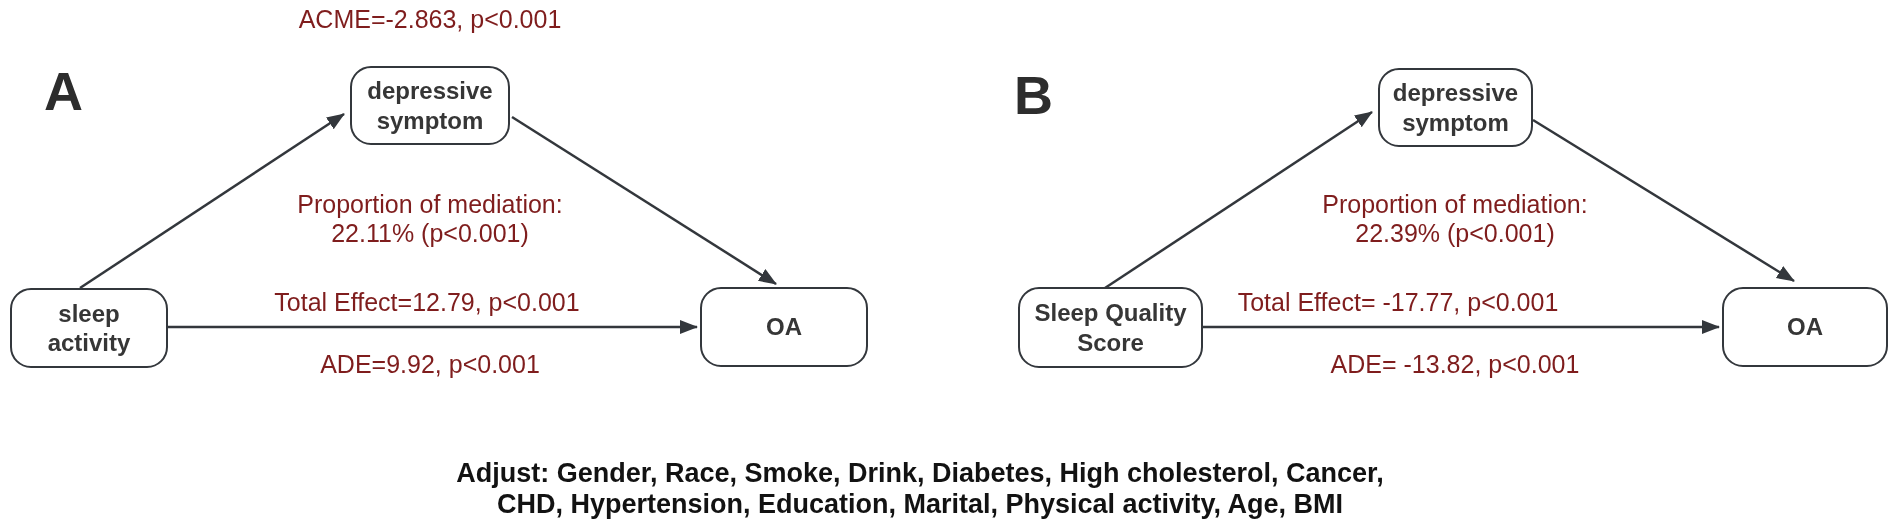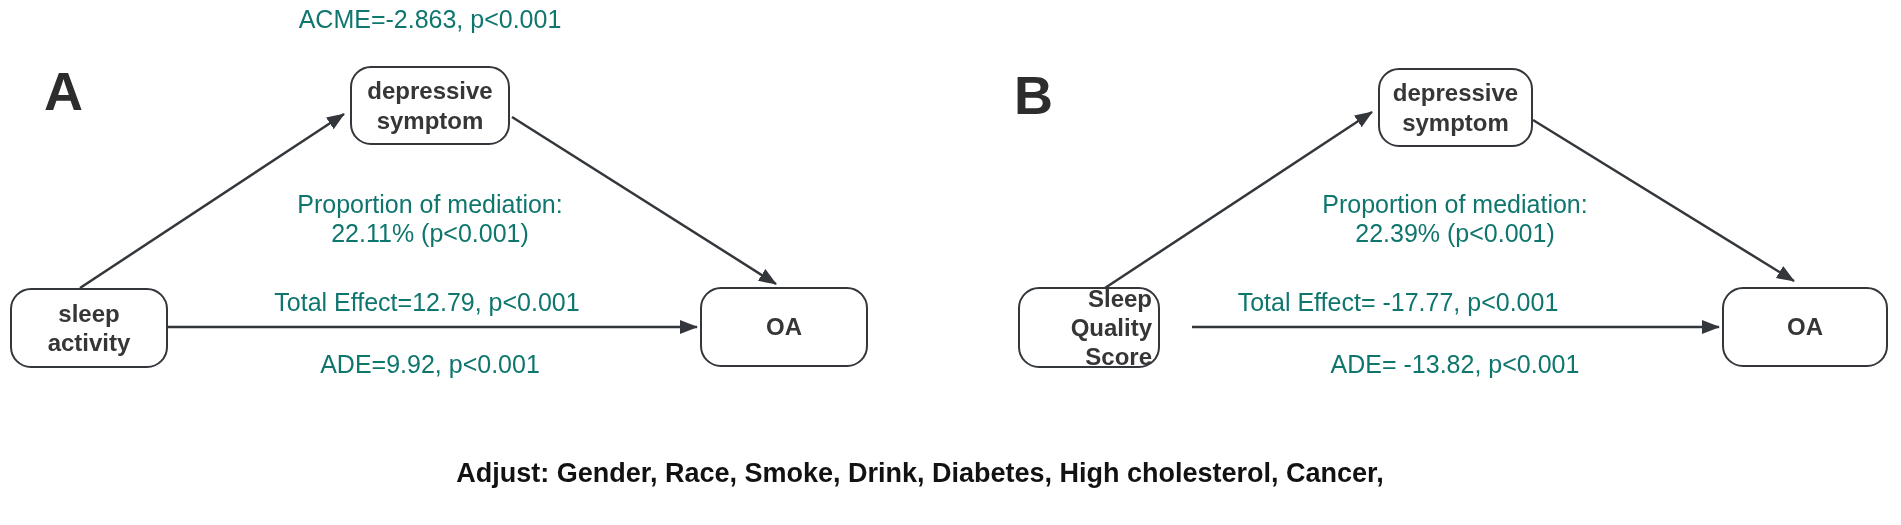--- a/index.html
+++ b/index.html
@@ -47,21 +47,21 @@
     font-weight: bold;
     color: #363636;
     line-height: 1.22;
     padding: 2px 6px;
   }
   .stat {
     position: absolute;
     width: 400px;
     text-align: center;
     font-size: 25px;
-    color: #0f766e;
+    color: #7f1d1d;
     line-height: 29px;
     white-space: nowrap;
   }
   .stat.multiline {
     white-space: normal;
     text-align: center;
   }
   .footer {
     position: absolute;
     left: 0;
@@ -120,34 +120,35 @@
 
   <div class="stat" style="left:230px; top:350px;">ADE=9.92, p&lt;0.001</div>
 
   <div class="panel-label" style="left:1014px; top:68px;">B</div>
 
 
   <div class="node" style="left:1378px; top:68px; width:155px; height:79px;">
     <span>depressive symptom</span>
   </div>
 
-  <div class="node" style="left:1018px; top:287px; width:142px; height:81px;text-align:right;">
+  <div class="node" style="left:1018px; top:287px; width:185px; height:81px;">
     <span>Sleep Quality Score</span>
   </div>
 
   <div class="node" style="left:1722px; top:287px; width:166px; height:80px;">
     <span>OA</span>
   </div>
 
   <div class="stat multiline" style="left:1255px; top:190px;">
     <div>Proportion of mediation:</div>
     <div>22.39% (p&lt;0.001)</div>
   </div>
 
   <div class="stat" style="left:1198px; top:288px;">Total Effect= -17.77, p&lt;0.001</div>
 
   <div class="stat" style="left:1255px; top:350px;">ADE= -13.82, p&lt;0.001</div>
 
   <div class="footer">
     <div>Adjust: Gender, Race, Smoke, Drink, Diabetes, High cholesterol, Cancer,</div>
+    <div>CHD, Hypertension, Education, Marital, Physical activity, Age, BMI</div>
   </div>
 
 </div>
 
 </body></html>

